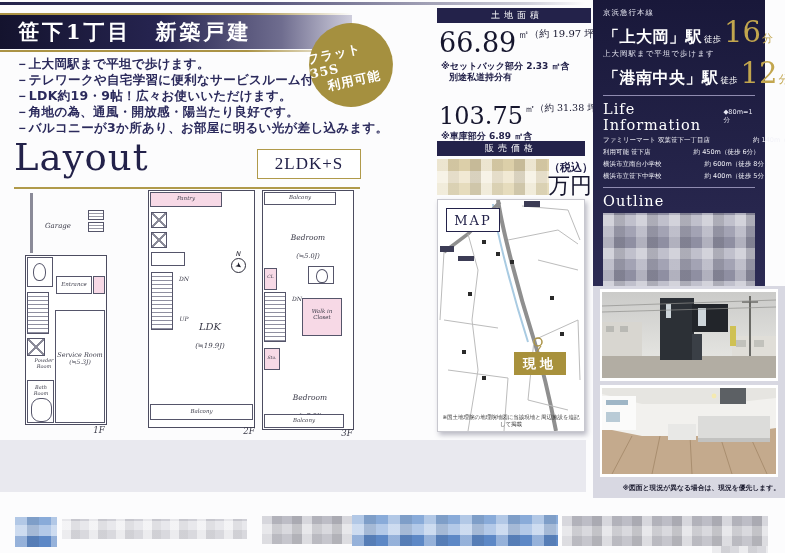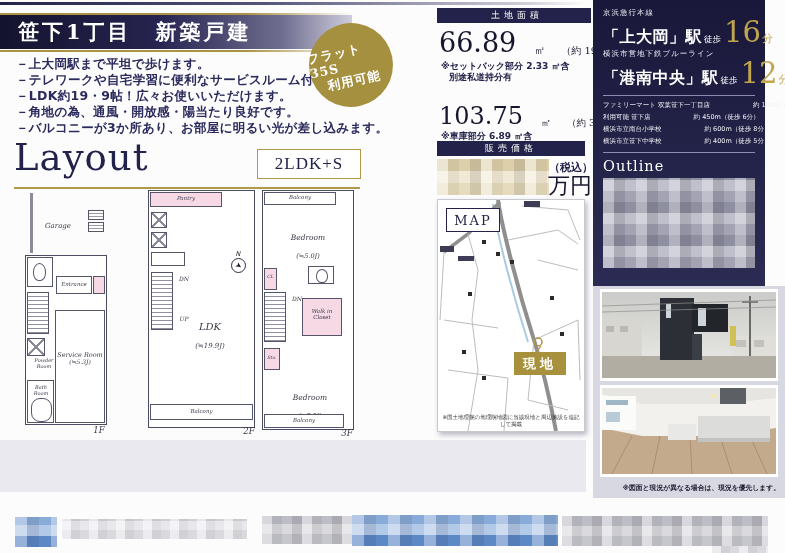--- a/index.html
+++ b/index.html
@@ -51,21 +51,21 @@
   .toilet{position:absolute;border:1.2px solid #55556a;border-radius:50% 50% 45% 45%;background:#fff;}
   .wallbar{position:absolute;background:#8a8a98;}
   .compass{position:absolute;width:13px;height:13px;border:1.5px solid #2d2d3a;border-radius:50%;
     display:flex;align-items:center;justify-content:center;background:#fff;}
   .compass span{font-size:8px;transform:rotate(35deg);color:#1c1c28;line-height:1;}
   .compass-n{position:absolute;font-size:6.5px;color:#1c1c28;font-style:italic;}
 
   
   .spec-bar{position:absolute;left:437px;width:148px;height:15px;background:#23224a;color:#fff;
     font-size:9px;letter-spacing:4px;display:flex;align-items:center;justify-content:center;}
-  .val-row{position:absolute;left:439px;width:148px;display:flex;align-items:flex-end;color:#16162e;white-space:nowrap;gap:16px;}
+  .val-row{position:absolute;left:439px;width:148px;display:flex;align-items:flex-start;color:#16162e;white-space:nowrap;}
   .val-big{font-family:"DejaVu Serif","Liberation Serif",serif;}
   .spec-note{position:absolute;left:441px;font-size:9px;font-weight:bold;color:#23224a;white-space:nowrap;}
 
   
   .map-box{position:absolute;left:437px;top:199px;width:148px;height:233px;background:#fff;
     border:1px solid #c8c8cf;box-shadow:2px 3px 5px rgba(60,60,90,0.35);box-sizing:border-box;}
   .map-label{position:absolute;left:8px;top:8px;width:52px;height:22px;background:#fff;border:1.5px solid #23224a;
     display:flex;align-items:center;justify-content:center;color:#23224a;font-size:13px;letter-spacing:2px;
     font-family:"DejaVu Serif","Liberation Serif",serif;z-index:3;}
   .site-box{position:absolute;left:76px;top:152px;width:52px;height:23px;background:#a8913c;color:#fff;
@@ -267,28 +267,32 @@
   </div>
 
   <div class="panel">
     <div class="line-name">京浜急行本線</div>
     <div class="station-row">
       <span class="station-name">「上大岡」駅</span>
       <span class="walk">徒歩</span>
       <span class="minutes">16</span>
       <span class="min-unit">分</span>
     </div>
-    <div class="line-name">横浜市営地下鉄ブルーライン</div>
+    <div class="line-name">上大岡駅まで平坦で歩けます</div>
     <div class="station-row">
       <span class="station-name">「港南中央」駅</span>
       <span class="walk">徒歩</span>
       <span class="minutes">12</span>
       <span class="min-unit">分</span>
     </div>
     <hr class="divider">
+    <div class="li-header">
+      <span class="li-title">Life Information</span>
+      <span class="li-note">◆80m=1分</span>
+    </div>
     <div class="li-item">
       <span>ファミリーマート 双葉笹下一丁目店</span>
       <span>約 140m（徒歩 2分）</span>
     </div>
     <div class="li-item">
       <span>利用可能 笹下店</span>
       <span>約 450m（徒歩 6分）</span>
     </div>
     <div class="li-item">
       <span>横浜市立南台小学校</span>

